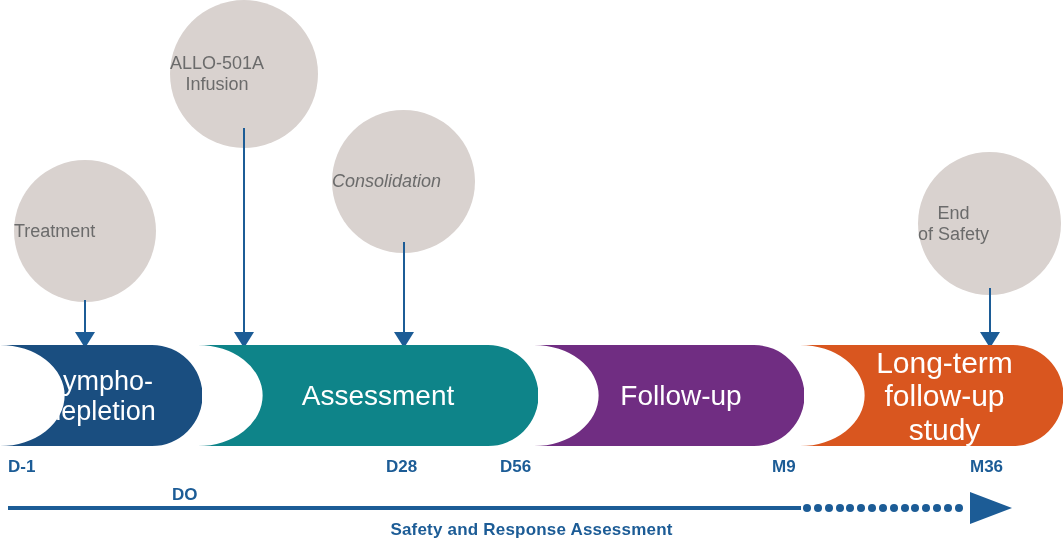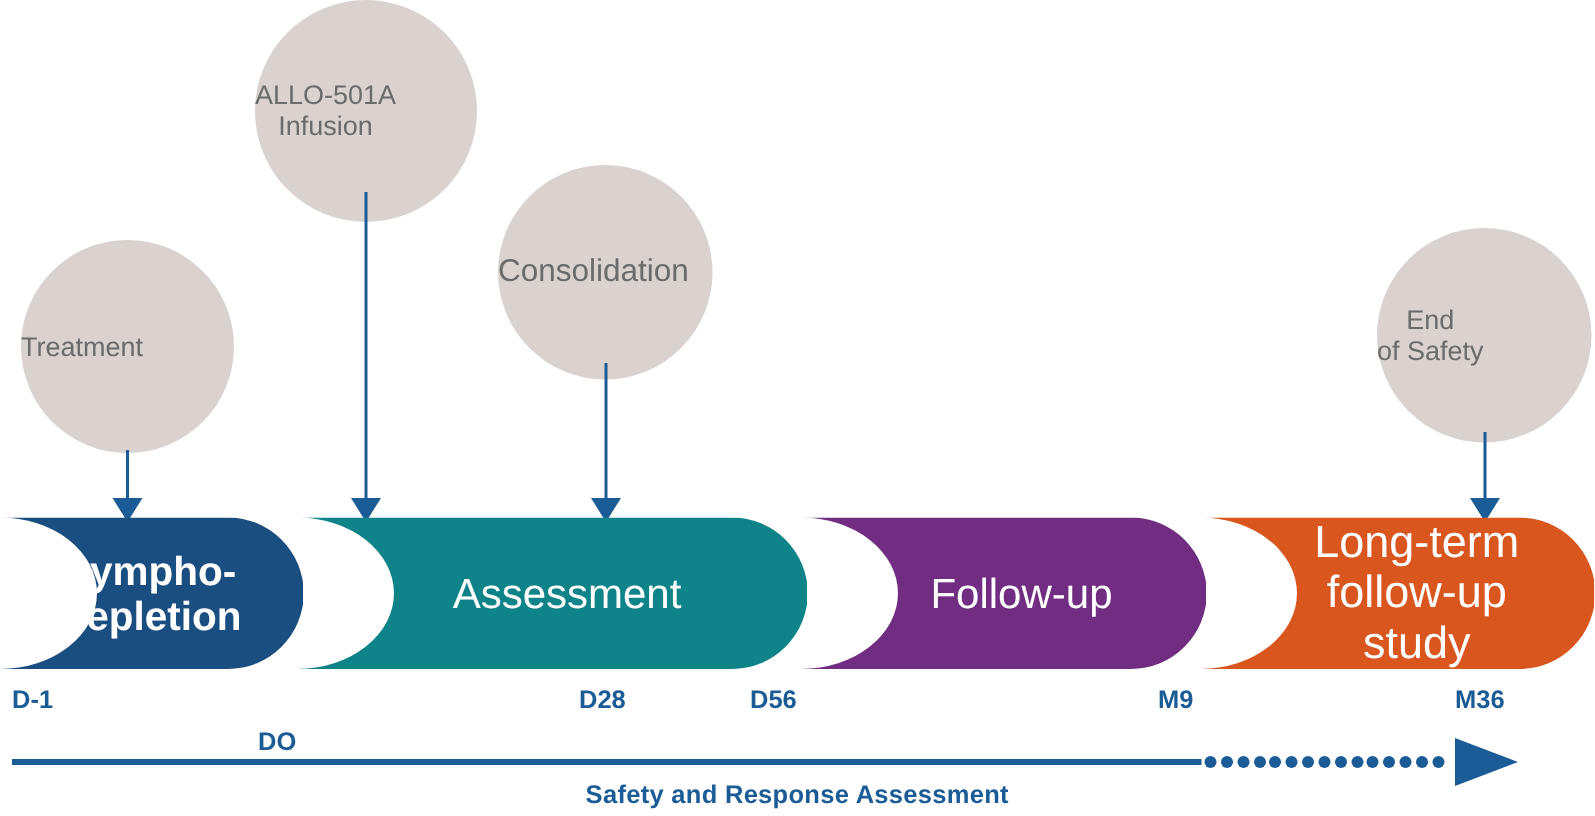--- a/index.html
+++ b/index.html
@@ -125,21 +125,21 @@
 
   <div class="bubble" style="left:14px;top:160px;width:142px;height:142px;font-size:18px;">
     <span>Treatment</span>
   </div>
 
   <div class="bubble" style="left:170px;top:0px;width:148px;height:148px;font-size:18px;">
     <span>ALLO-501A
 Infusion</span>
   </div>
 
-  <div class="bubble" style="left:332px;top:110px;width:143px;height:143px;font-size:21px;">
+  <div class="bubble" style="left:332px;top:110px;width:143px;height:143px;font-size:18px;font-style:italic;">
     <span>Consolidation</span>
   </div>
 
   <div class="bubble" style="left:918px;top:152px;width:143px;height:143px;font-size:18px;">
     <span>End
 of Safety</span>
   </div>
 
   <div class="connector" style="left:65px;top:300px;width:40px;height:48px;">
     <span class="shaft" style="height:34px;"></span>
@@ -160,21 +160,21 @@
     <span class="shaft" style="height:46px;"></span>
     <span class="head"></span>
   </div>
 
   <div id="bar">
 
     <div class="seg" style="left:0px;width:202px;">
       <svg viewBox="0 0 202 101" preserveAspectRatio="none">
         <path d="M0,0 H152 A50,50 0 0 1 152,101 H0 A64,50 0 0 0 0,0 Z" fill="#1A4E80"></path>
       </svg>
-      <div class="seg-label" style="font-weight:bold;">Lympho-
+      <div class="seg-label" style="">Lympho-
 depletion</div>
     </div>
 
     <div class="seg wide" style="left:198px;width:340px;">
       <svg viewBox="0 0 340 101" preserveAspectRatio="none">
         <path d="M0,0 H290 A50,50 0 0 1 290,101 H0 A64,50 0 0 0 0,0 Z" fill="#0E8489"></path>
       </svg>
       <div class="seg-label" style="padding-left:20px;">Assessment</div>
     </div>
 

